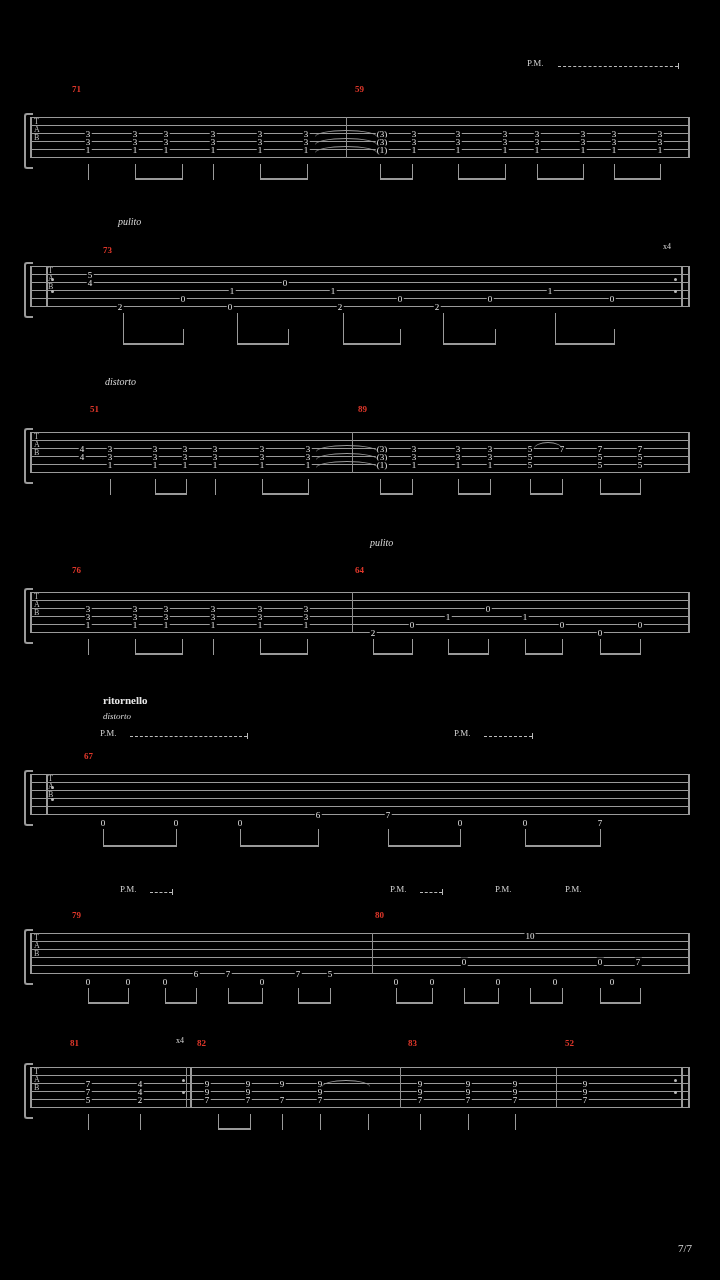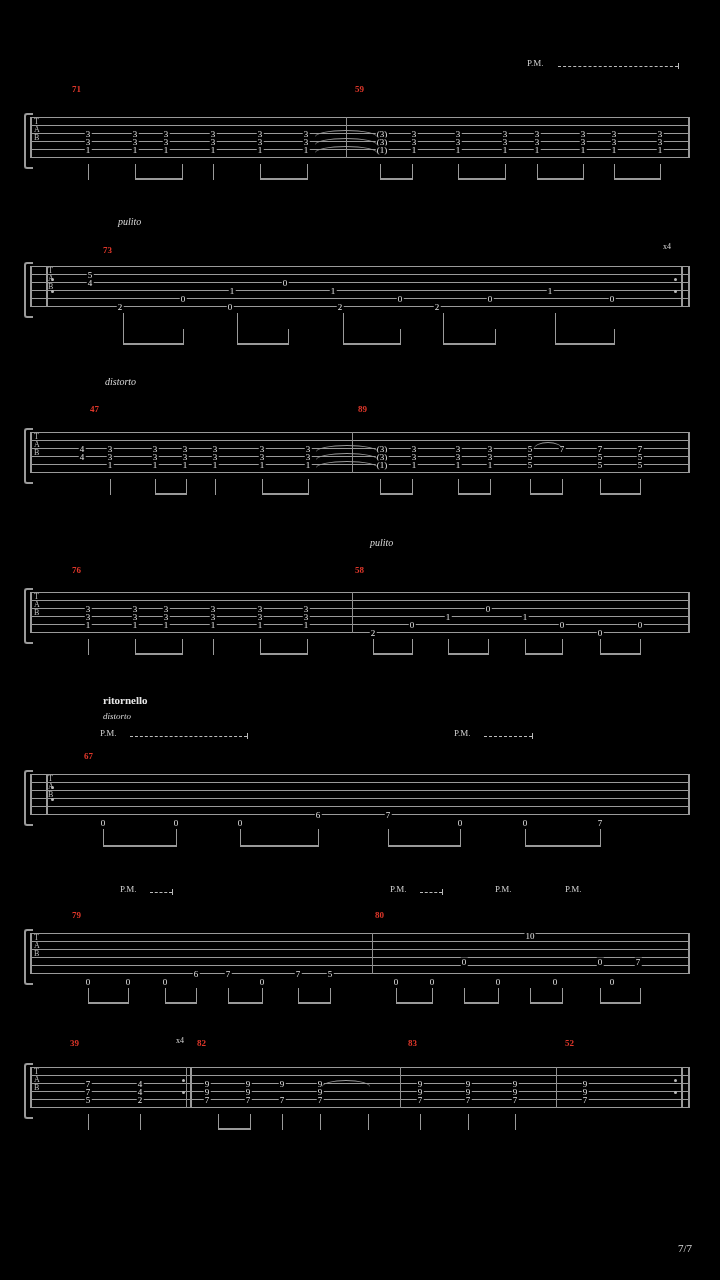--- a/index.html
+++ b/index.html
@@ -332,21 +332,21 @@
     <div class="stem" style="left:443px; top:313px; height:32px;"></div>
     <div class="stem" style="left:495px; top:329px; height:16px;"></div>
     <div class="beam" style="left:443px; top:343px; width:53px;"></div>
     <div class="stem" style="left:555px; top:313px; height:32px;"></div>
     <div class="stem" style="left:614px; top:329px; height:16px;"></div>
     <div class="beam" style="left:555px; top:343px; width:60px;"></div>
   </div>
 
   <div class="system">
     <div class="txt" style="left:105px; top:376px;">distorto</div>
-    <div class="measnum" style="left:90px; top:404px;">47</div>
+    <div class="measnum" style="left:90px; top:404px;">51</div>
     <div class="measnum" style="left:358px; top:404px;">89</div>
 
     <div class="brace" style="top:428px;"></div>
     <div class="staff" style="top:432px;">
       <div class="line l0"></div>
       <div class="line l1"></div>
       <div class="line l2"></div>
       <div class="line l3"></div>
       <div class="line l4"></div>
       <div class="line l5"></div>
@@ -426,21 +426,21 @@
     <div class="stem" style="left:562px; top:479px; height:16px;"></div>
     <div class="beam" style="left:530px; top:493px; width:33px;"></div>
     <div class="stem" style="left:600px; top:479px; height:16px;"></div>
     <div class="stem" style="left:640px; top:479px; height:16px;"></div>
     <div class="beam" style="left:600px; top:493px; width:41px;"></div>
   </div>
 
   <div class="system">
     <div class="txt" style="left:370px; top:537px;">pulito</div>
     <div class="measnum" style="left:72px; top:565px;">76</div>
-    <div class="measnum" style="left:355px; top:565px;">58</div>
+    <div class="measnum" style="left:355px; top:565px;">64</div>
 
     <div class="brace" style="top:588px;"></div>
     <div class="staff" style="top:592px;">
       <div class="line l0"></div>
       <div class="line l1"></div>
       <div class="line l2"></div>
       <div class="line l3"></div>
       <div class="line l4"></div>
       <div class="line l5"></div>
     </div>
@@ -628,21 +628,21 @@
     <div class="beam" style="left:464px; top:1002px; width:35px;"></div>
     <div class="stem" style="left:530px; top:988px; height:16px;"></div>
     <div class="stem" style="left:562px; top:988px; height:16px;"></div>
     <div class="beam" style="left:530px; top:1002px; width:33px;"></div>
     <div class="stem" style="left:600px; top:988px; height:16px;"></div>
     <div class="stem" style="left:640px; top:988px; height:16px;"></div>
     <div class="beam" style="left:600px; top:1002px; width:41px;"></div>
   </div>
 
   <div class="system">
-    <div class="measnum" style="left:70px; top:1038px;">39</div>
+    <div class="measnum" style="left:70px; top:1038px;">81</div>
     <div class="rep" style="left:176px; top:1036px;">x4</div>
     <div class="measnum" style="left:197px; top:1038px;">82</div>
     <div class="measnum" style="left:408px; top:1038px;">83</div>
     <div class="measnum" style="left:565px; top:1038px;">52</div>
 
     <div class="brace" style="top:1063px;"></div>
     <div class="staff" style="top:1067px;">
       <div class="line l0"></div>
       <div class="line l1"></div>
       <div class="line l2"></div>

